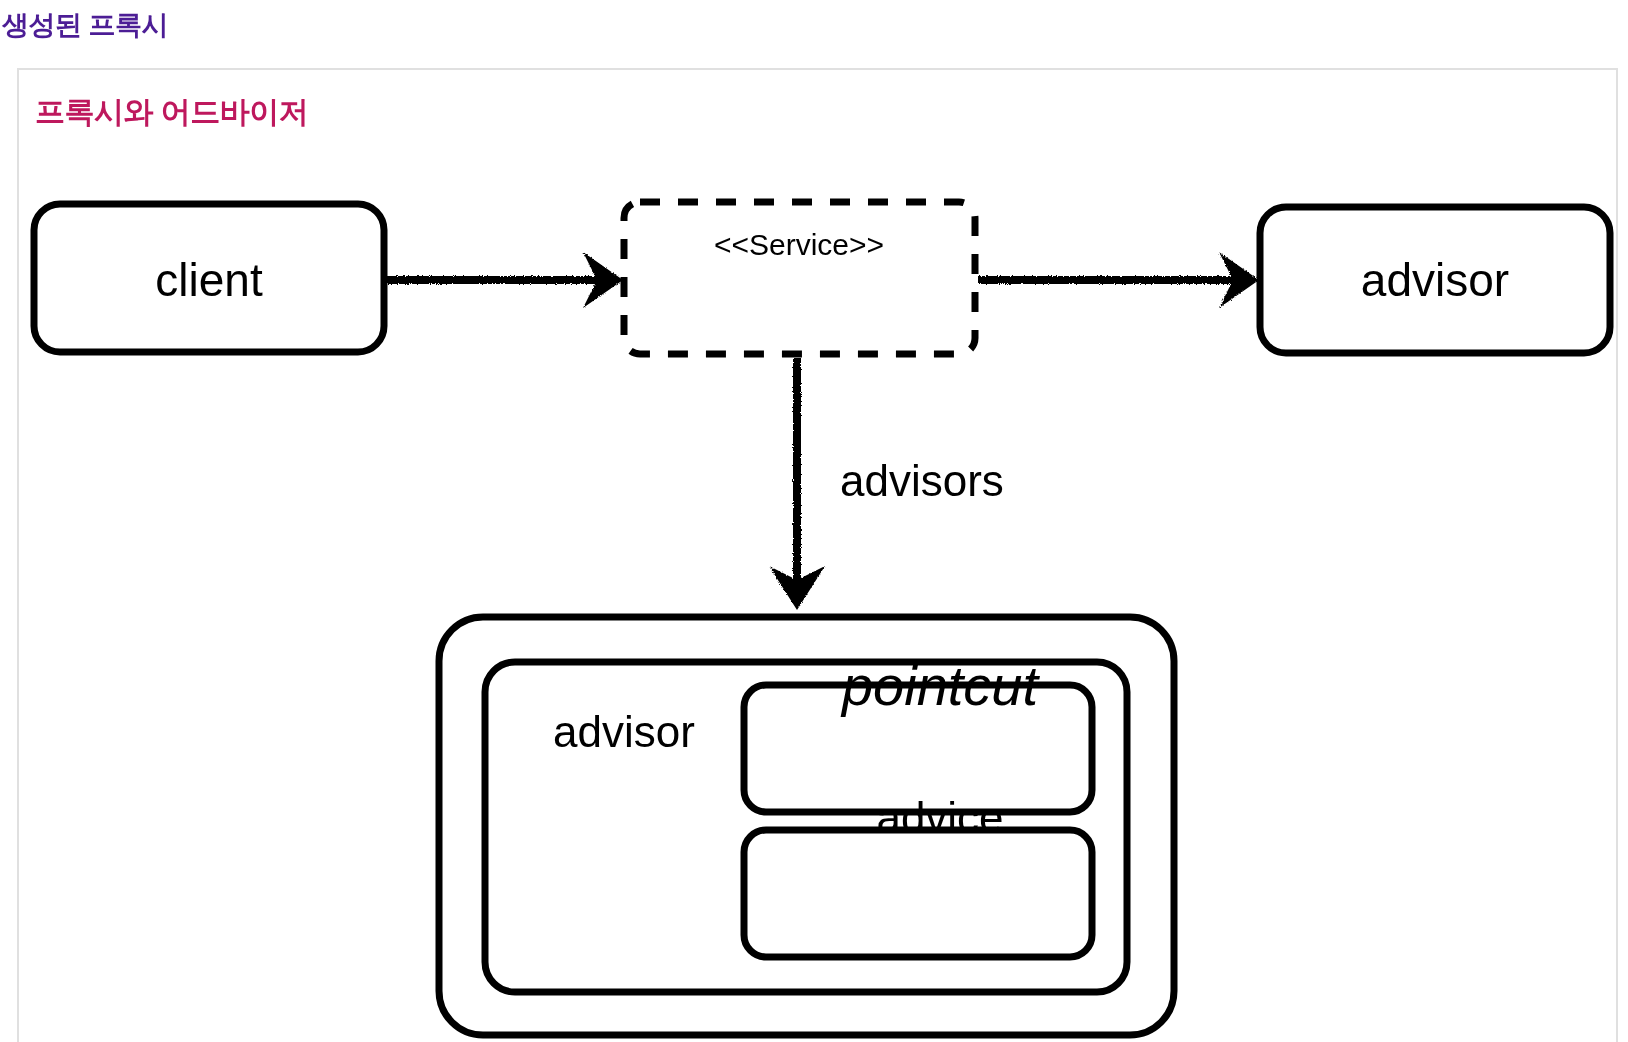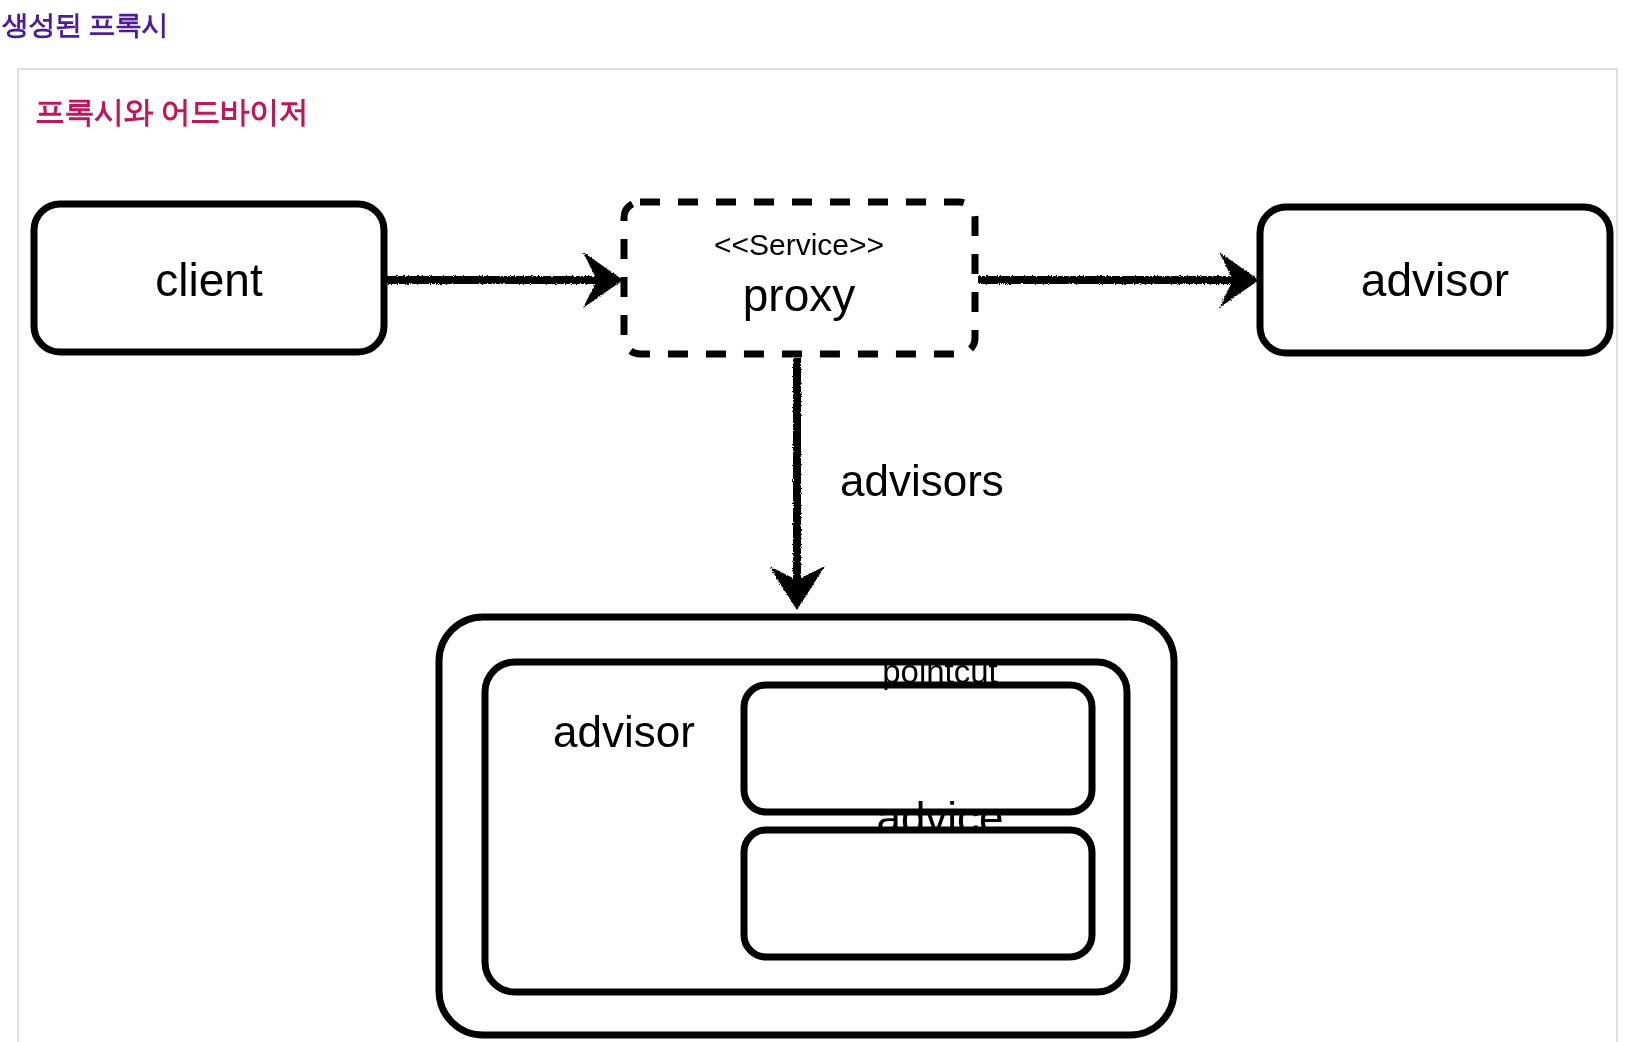--- a/index.html
+++ b/index.html
@@ -82,21 +82,22 @@
     font-size: 44px;
     text-align: center;
     margin-top: 28px;
   }
   #label-advisor {
     left: 500px; top: 637px; width: 210px;
     font-size: 44px;
   }
   #label-pointcut {
     left: 751px; top: 583px; width: 340px;
-    font-size: 33px;
+    font-size: 56px;
+    font-style: italic;
   }
   #label-advice {
     left: 751px; top: 723px; width: 340px;
     font-size: 44px;
   }
 </style>
 </head>
 <body>
 
 <div id="page-title">생성된 프록시</div>
@@ -140,21 +141,20 @@
     <g filter="url(#rough)">
       <line x1="778" y1="288" x2="778" y2="518" stroke="#000000" stroke-width="8"></line>
       <path d="M 750 496 L 778 540 L 806 496 L 778 510 Z" fill="#000000"></path>
     </g>
   </svg>
 
   <div class="node-label" id="label-proxy-stereotype">&lt;&lt;Service&gt;&gt;</div>
 
   <div class="node-label" id="label-client">client</div>
 
-  <div class="node-label" id="label-proxy">proxy</div>
 
   <div class="node-label" id="label-target">advisor</div>
 
   <div class="node-label" id="label-advisors">advisors</div>
 
   <div class="node-label" id="label-advisor">advisor</div>
 
   <div class="node-label" id="label-pointcut">pointcut</div>
 
   <div class="node-label" id="label-advice">advice</div>

